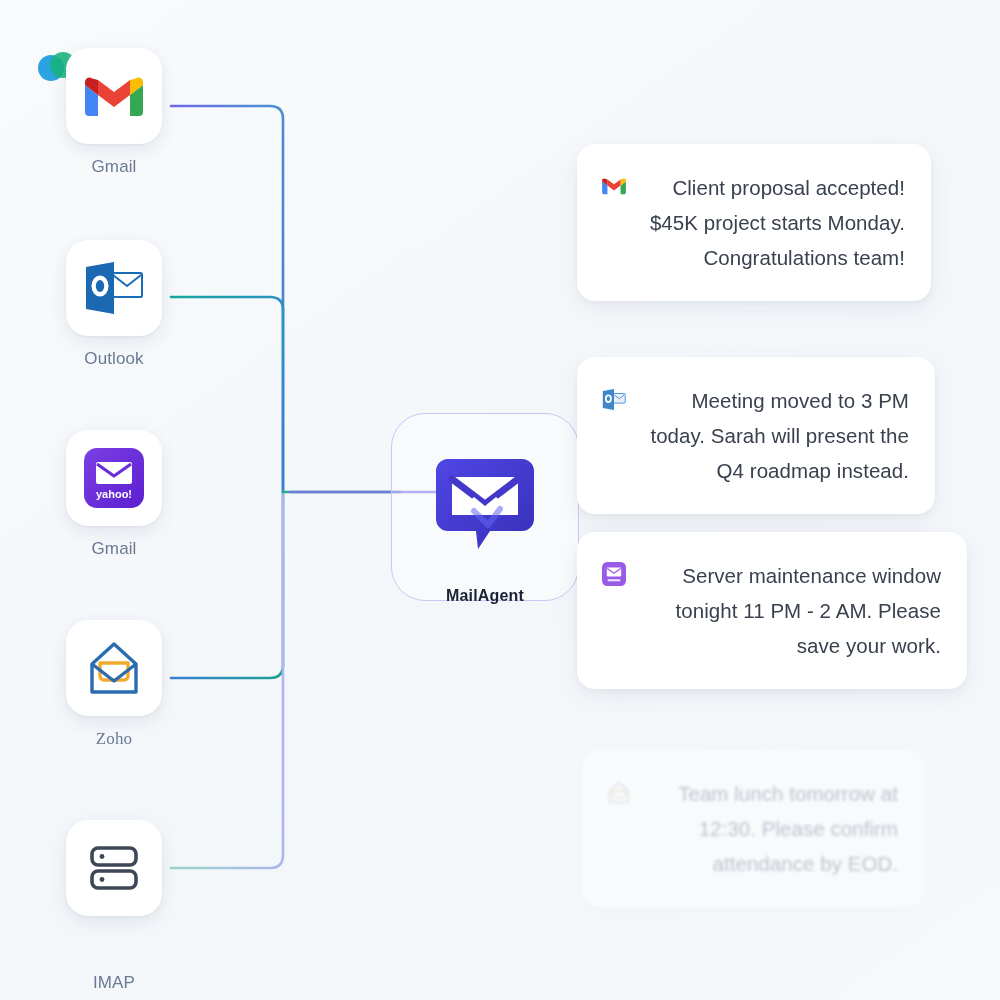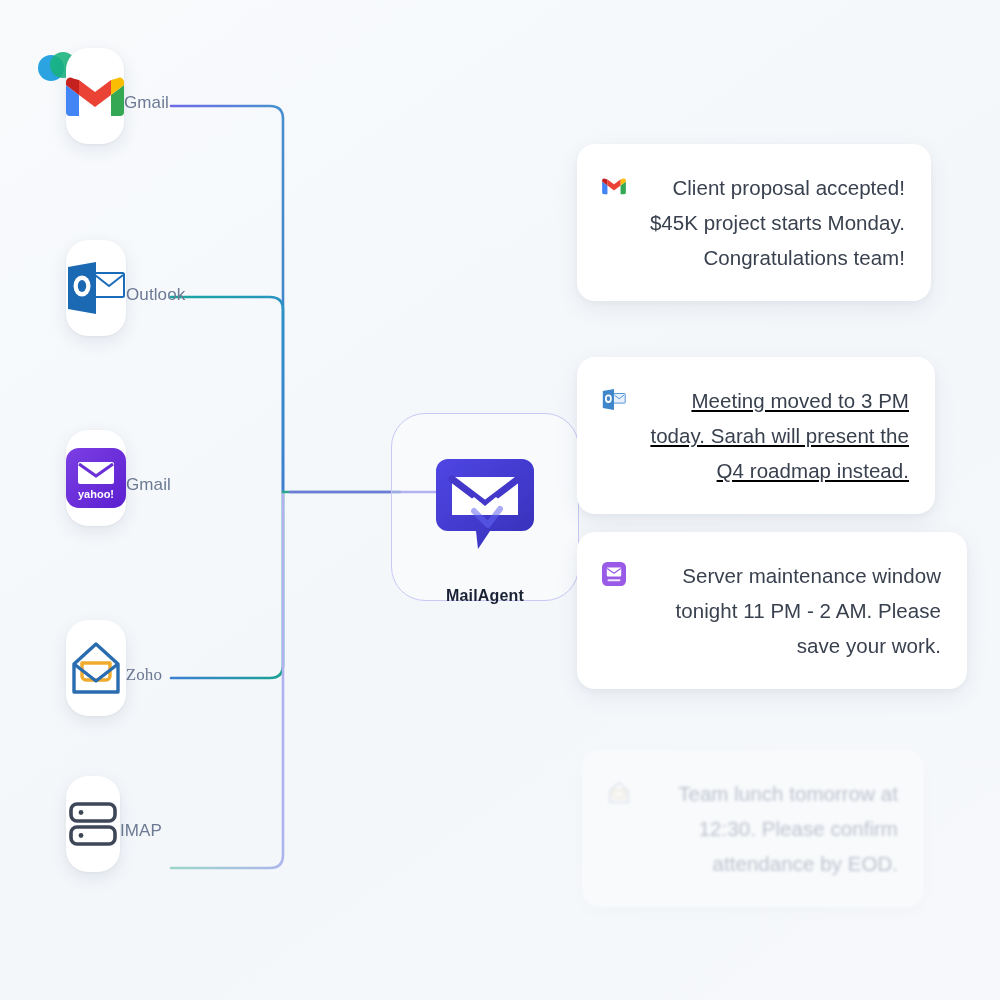--- a/index.html
+++ b/index.html
@@ -30,21 +30,21 @@
     left: 0; top: 0;
     width: 1000px; height: 1000px;
     pointer-events: none;
   }
 
   
   .provider {
     position: absolute;
     width: 96px;
     display: flex;
-    flex-direction: row;
+    flex-direction: column;
     align-items: center;
   }
 
   .tile {
     width: 96px;
     height: 96px;
     border-radius: 22px;
     background: #ffffff;
     box-shadow: 0 6px 18px rgba(26, 43, 84, 0.09),
                 0 1px 3px rgba(26, 43, 84, 0.05);
@@ -141,30 +141,30 @@
     background: #fbfcfd;
     box-shadow: 0 6px 18px rgba(26, 43, 84, 0.035);
     opacity: 0.62;
     filter: blur(1.5px);
   }
   .card.faded .card-text { color: #9aa3b2; }
   .card.faded .card-icon { opacity: 0.5; }
 
   
   #card-1 { left: 577px; top: 144px; width: 354px; }
-  #card-2 { left: 577px; top: 357px; width: 358px; text-decoration: underline; }
+  #card-2 { left: 577px; top: 357px; width: 358px; }
   #card-3 { left: 577px; top: 532px; width: 390px; }
   #card-4 { left: 582px; top: 750px; width: 342px; }
 
   
   #prov-gmail   { left: 66px; top: 48px; }
   #prov-outlook { left: 66px; top: 240px; }
   #prov-yahoo   { left: 66px; top: 430px; }
   #prov-zoho    { left: 66px; top: 620px; font-family: Liberation Serif, serif; }
-  #prov-imap    { left: 66px; top: 776px; }
+  #prov-imap    { left: 66px; top: 820px; gap: 44px; }
 </style>
 </head>
 <body>
 
 <div class="canvas">
 
   <svg class="wires" viewBox="0 0 1000 1000" xmlns="http://www.w3.org/2000/svg">
     <defs>
       <linearGradient id="gradGmail" x1="0" y1="0" x2="1" y2="1">
         <stop offset="0%" stop-color="#6f6ae8"></stop>

